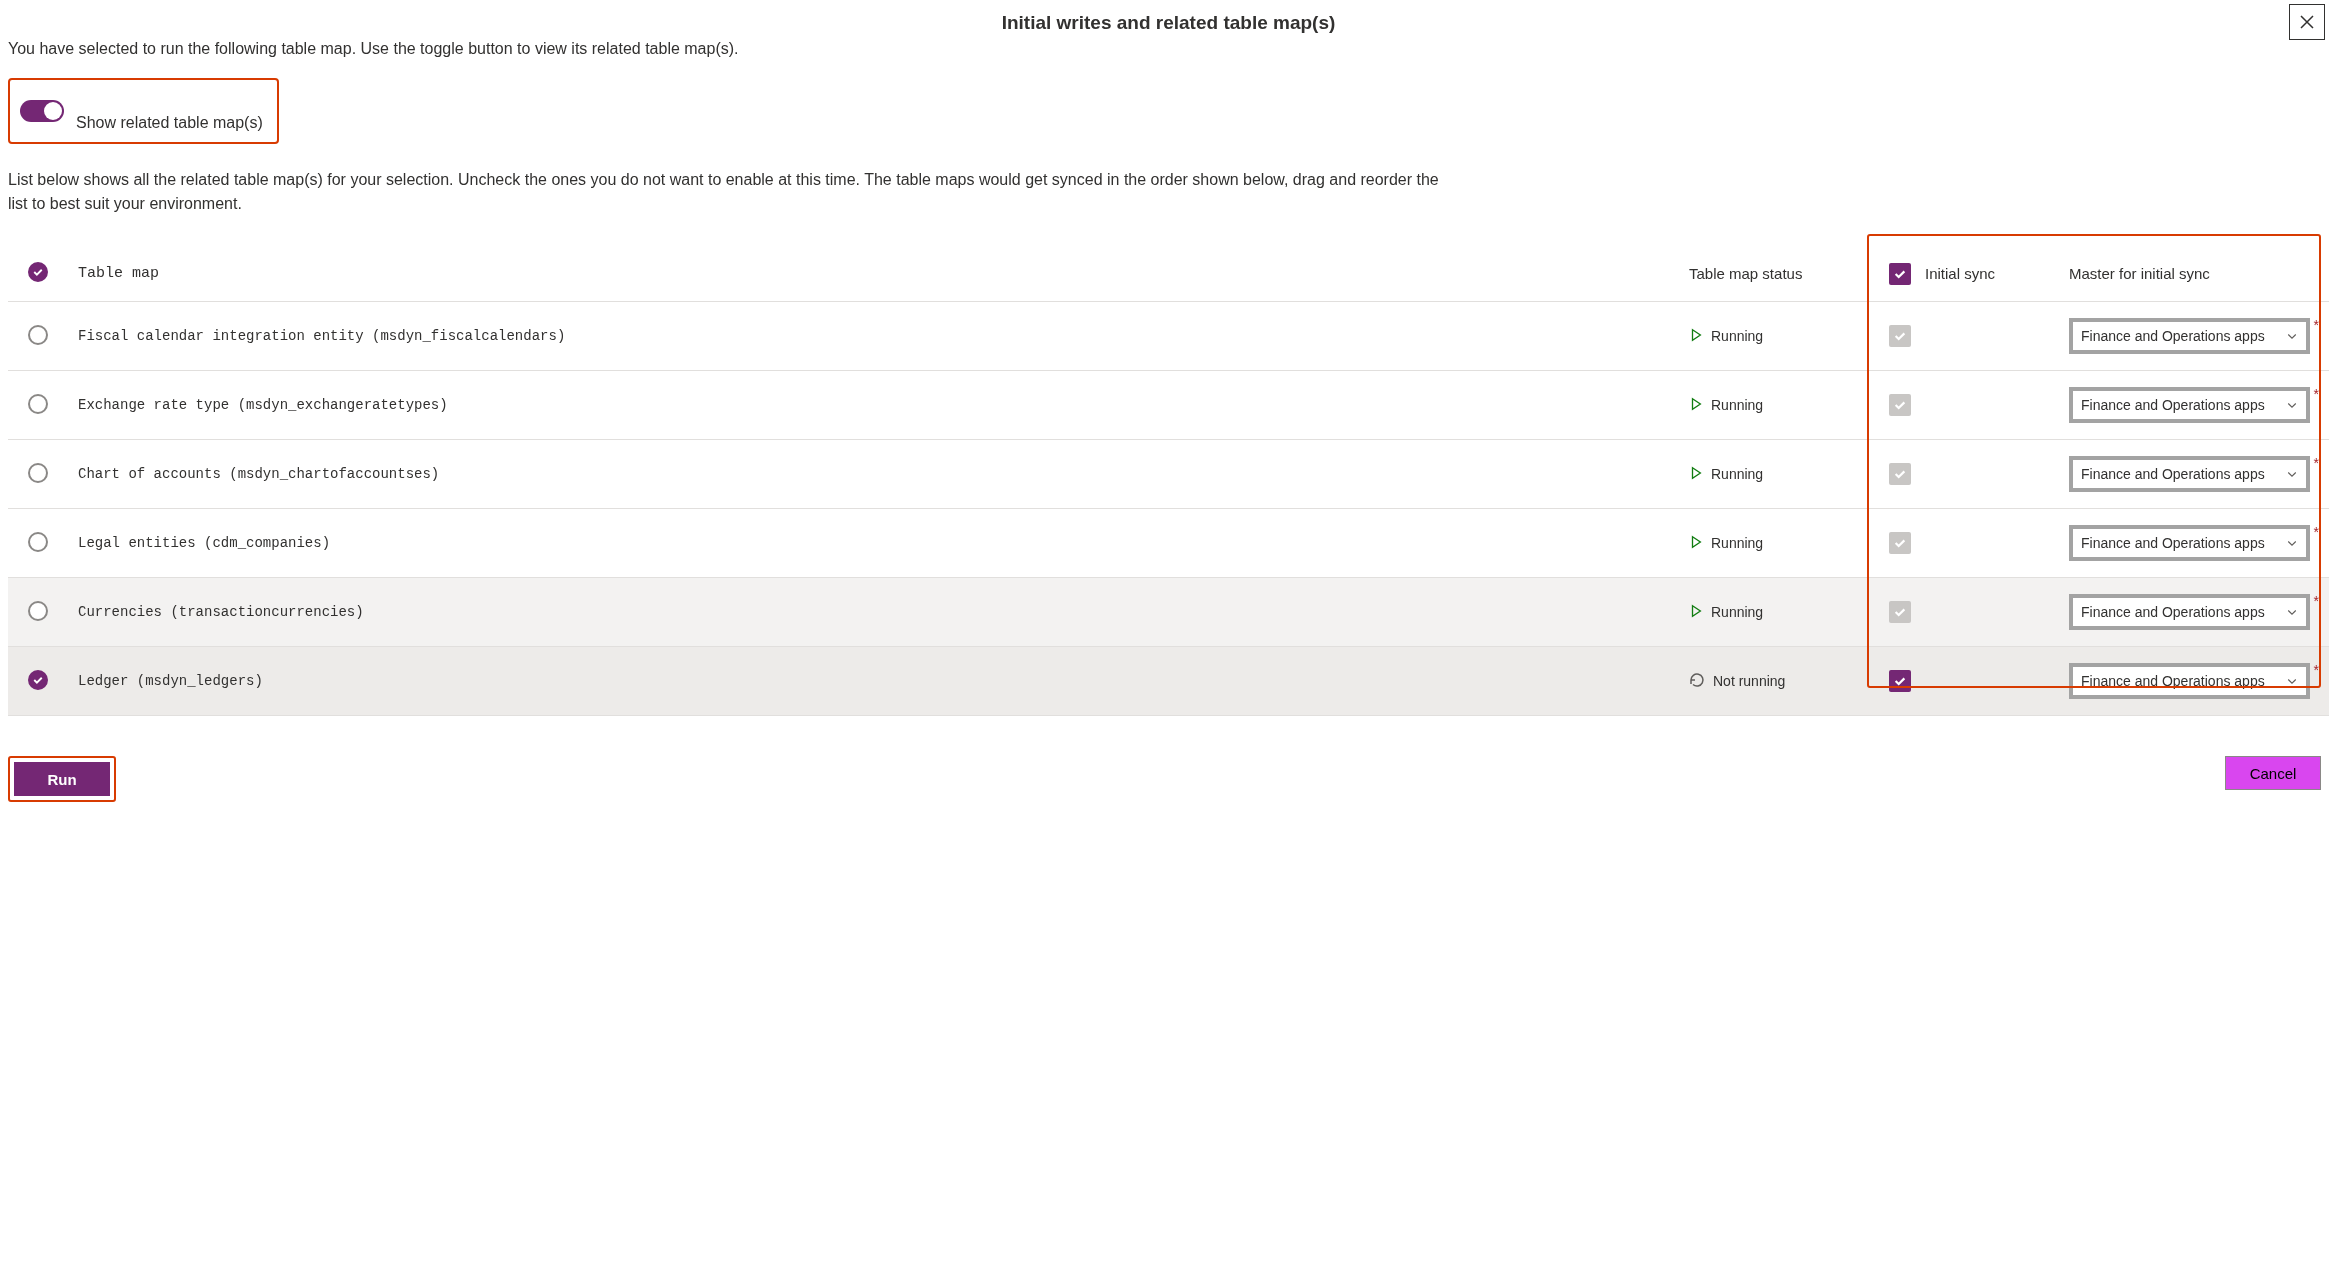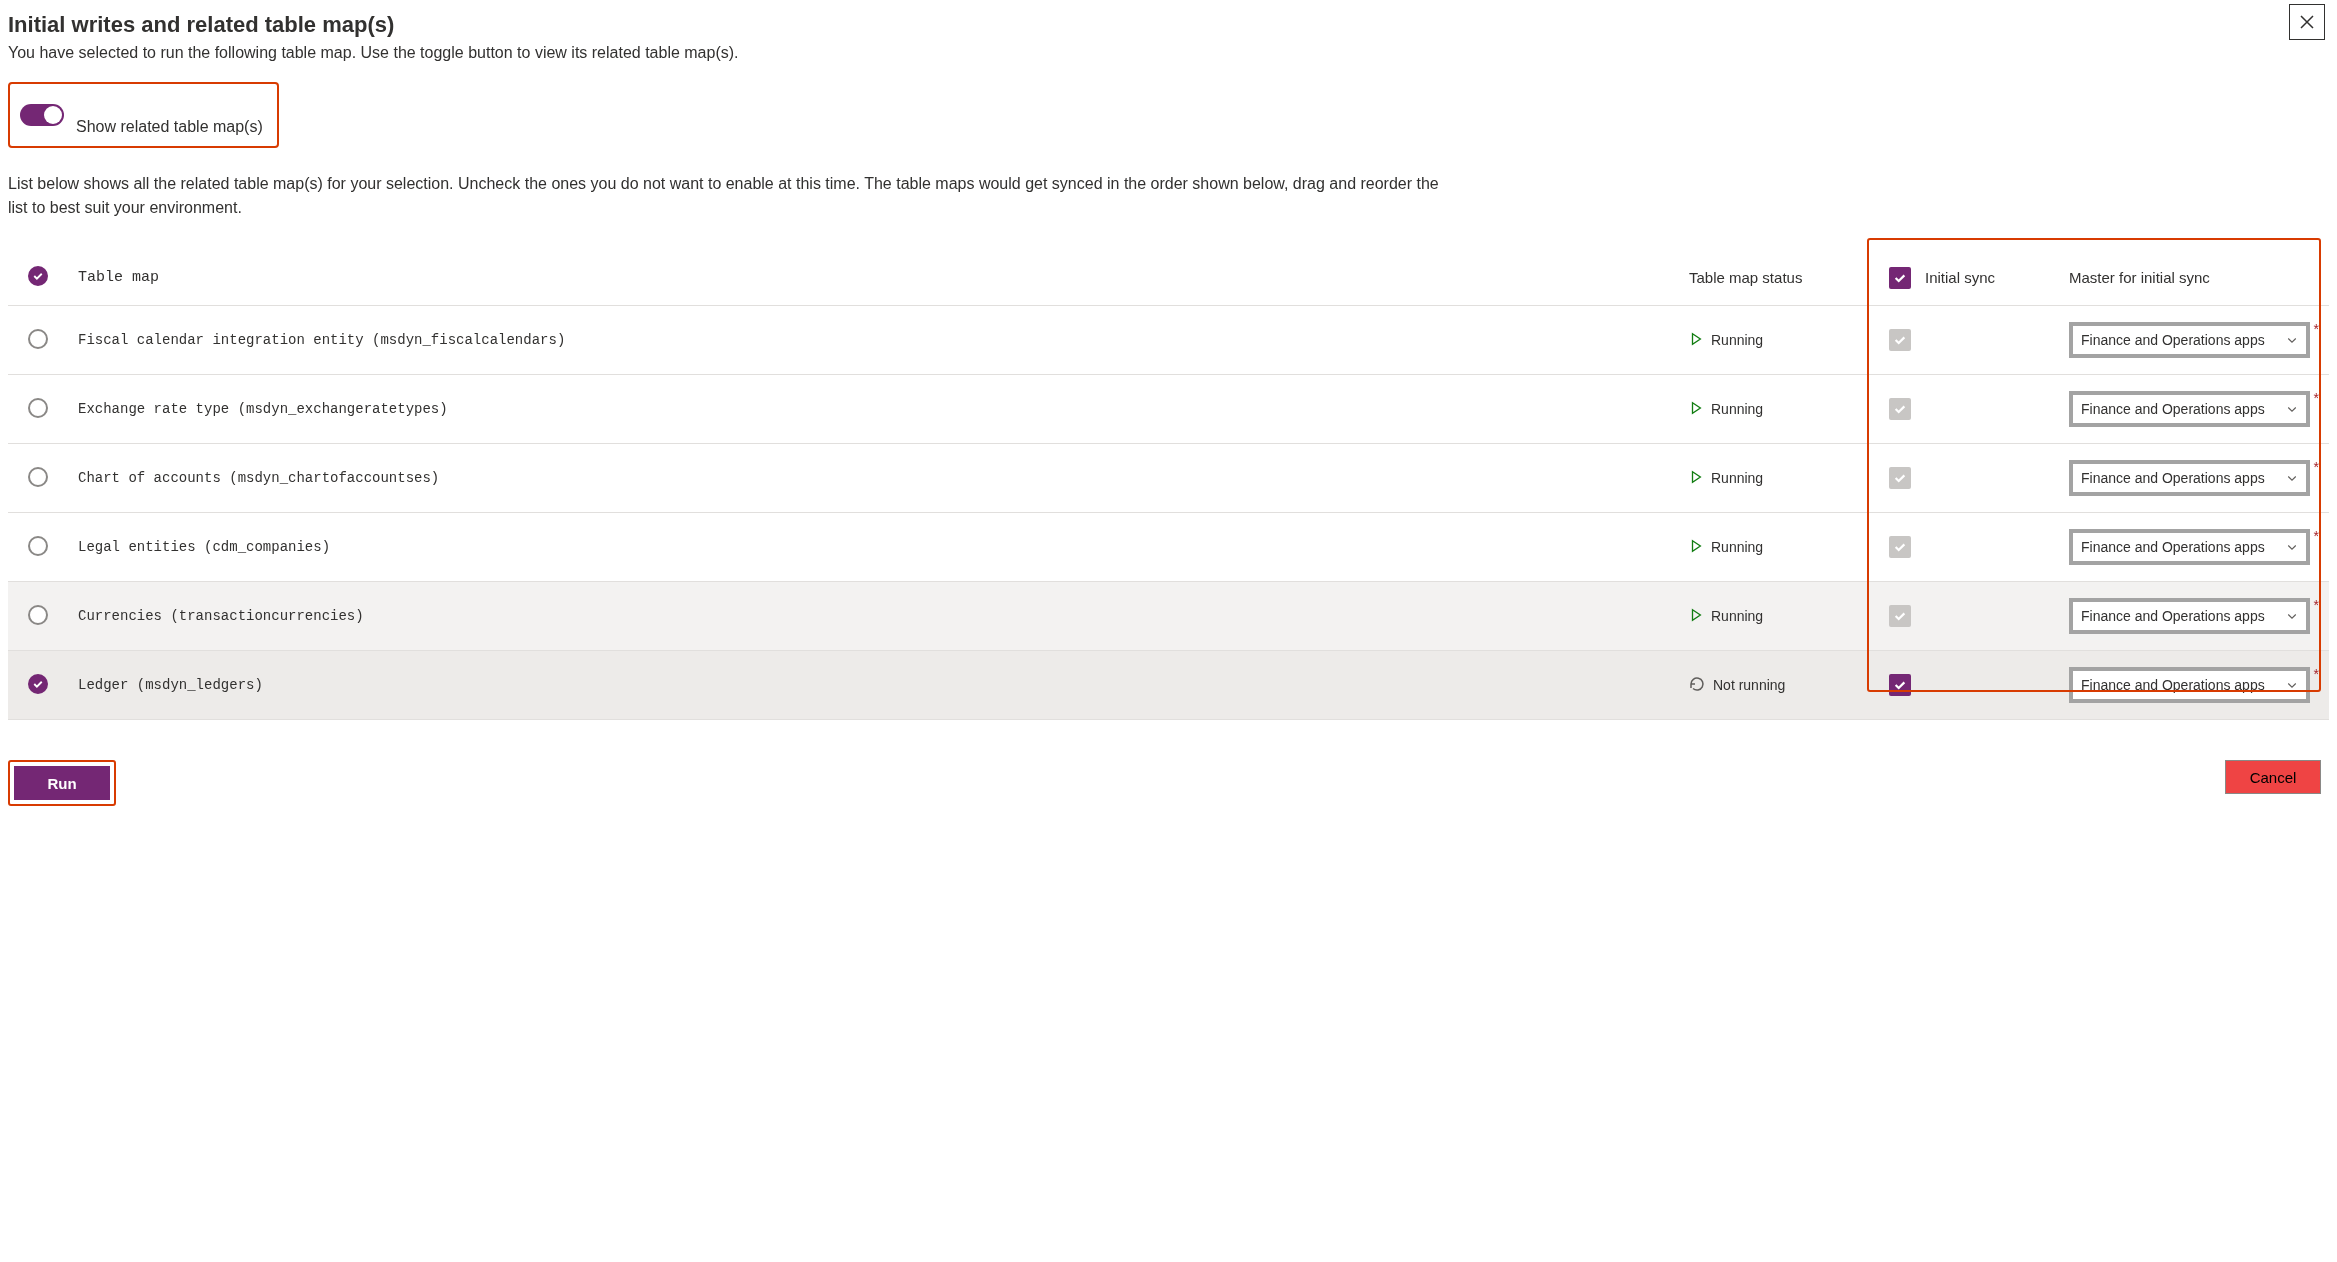--- a/index.html
+++ b/index.html
@@ -12,21 +12,21 @@
   }
   .dialog { position: relative; padding: 8px 8px 20px 8px; }
   .close-btn {
     position: absolute; top: 4px; right: 12px;
     width: 36px; height: 36px;
     border: 1px solid #323130; background: #fff;
     display: flex; align-items: center; justify-content: center;
     cursor: pointer;
   }
   .close-btn svg { width: 16px; height: 16px; stroke: #323130; stroke-width: 1.5; }
-  .title { font-size: 22px; font-weight: 600; margin: 4px 0 6px 0; }
+  .title { font-size: 19px; font-weight: 600; margin: 4px 0 6px 0; text-align: center; }
   .subtitle { font-size: 16px; margin: 0 0 20px 0; }
   .toggle-wrap {
     display: inline-flex; align-items: center; gap: 12px;
     border: 2px solid #d83b01; padding: 10px 14px 10px 10px; border-radius: 4px;
     margin-bottom: 24px;
   }
   .switch {
     position: relative; width: 44px; height: 22px;
     background: #742774; border-radius: 11px; cursor: pointer;
   }
@@ -97,21 +97,21 @@
 
   .row-alt-1 { background:#f3f2f1; }
   .row-alt-2 { background:#edebe9; }
 
   .footer {
     display:flex; justify-content:space-between; gap:28px;
     padding: 40px 8px 0 0;
   }
   .btn {
     min-width: 96px; height: 34px; border:1px solid #8a8886;
-    background:#ef4444; cursor:pointer; font-size:15px;
+    background:#d946ef; cursor:pointer; font-size:15px;
     display:inline-flex; align-items:center; justify-content:center;
   }
   .btn-primary { background:#742774; color:#fff; border-color:#742774; font-weight:600; }
   .footer-highlight { border:2px solid #d83b01; padding:4px; border-radius:3px; }
 
   .table-wrapper { position: relative; }
 </style>
 </head>
 <body>
 

